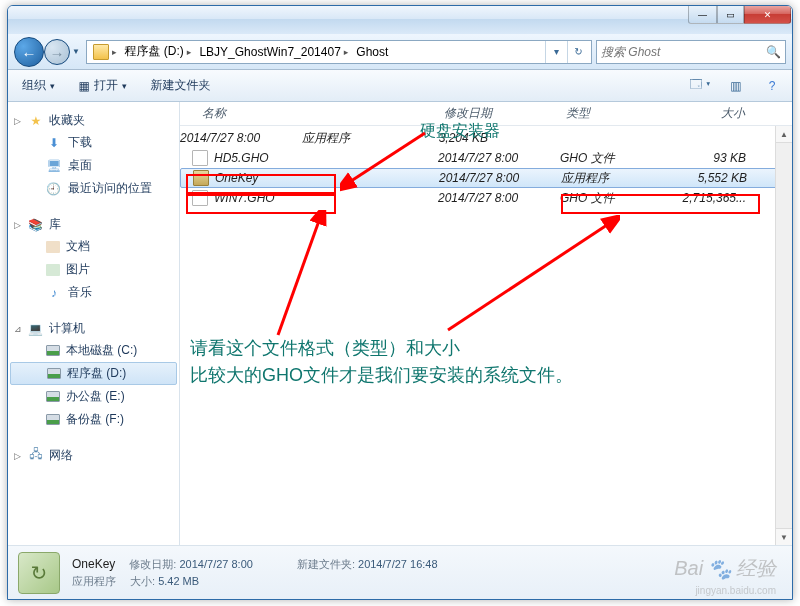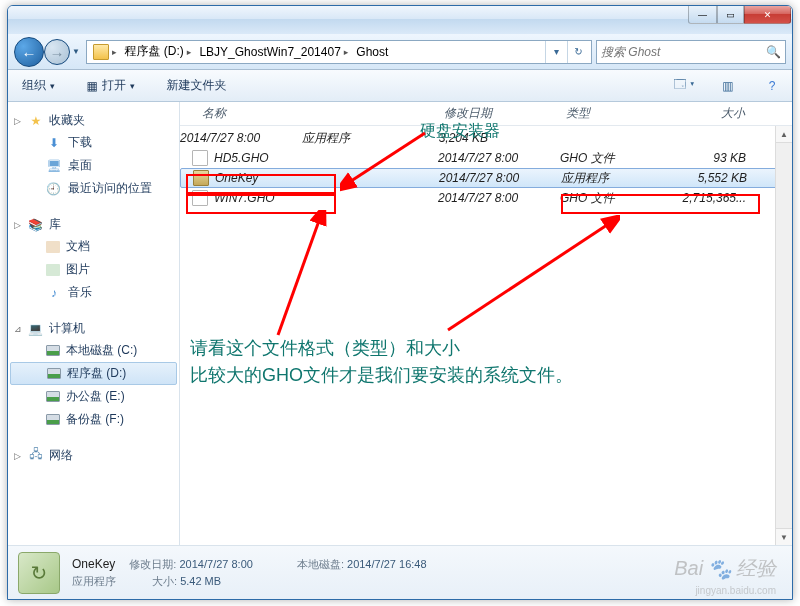--- a/index.html
+++ b/index.html
@@ -25,21 +25,21 @@
 .path-seg { padding: 2px 4px; display: flex; align-items: center; gap: 3px; }
 .path-seg .arrow { font-size: 9px; color: #555; }
 .path-icon { width: 16px; height: 16px; background: linear-gradient(to bottom, #ffe9a8, #f3c24b); border: 1px solid #c69a2e; border-radius: 1px; }
 .path-actions { display: flex; margin-left: auto; }
 .path-actions .pbtn { width: 22px; height: 22px; display: flex; align-items: center; justify-content: center; border-left: 1px solid #c5d6e5; font-size: 10px; color: #3a6a96; }
 .search-box { width: 190px; height: 24px; background: #fff; border: 1px solid #8ba8c2; display: flex; align-items: center; padding: 0 4px; font-size: 12px; }
 .search-box input { border: none; outline: none; flex: 1; font-size: 12px; color: #7a8fa0; font-style: italic; }
 .search-icon { color: #3a6a96; font-size: 12px; }
 
 
-.toolbar { height: 32px; background: linear-gradient(to bottom, #f8fbfe, #e3edf7); border-bottom: 1px solid #b5c9db; display: flex; align-items: center; padding: 0 8px; gap: 20px; font-size: 12px; color: #1e395b; }
+.toolbar { height: 32px; background: linear-gradient(to bottom, #f8fbfe, #e3edf7); border-bottom: 1px solid #b5c9db; display: flex; align-items: center; padding: 0 8px; gap: 12px; font-size: 12px; color: #1e395b; }
 .tool-item { display: flex; align-items: center; gap: 4px; padding: 3px 6px; }
 .tool-drop::after { content: " ▾"; font-size: 9px; }
 .tool-spacer { flex: 1; }
 .tool-icon-btn { width: 24px; height: 24px; display: flex; align-items: center; justify-content: center; color: #3a6a96; }
 
 
 .body-area { flex: 1; display: flex; background: #fff; overflow: hidden; }
 
 
 .sidebar { width: 172px; background: #fff; border-right: 1px solid #d9e3ec; padding: 8px 0; font-size: 12px; overflow-y: auto; position: relative; }
@@ -292,25 +292,25 @@
     </div>
 
   </div>
 
   <div class="details-pane">
     <div class="details-icon">↻</div>
     <div class="details-text">
       <div class="details-row1">
         <span class="details-name">OneKey</span>
         <span><span class="details-label">修改日期:</span> <span class="details-val">2014/7/27 8:00</span></span>
-        <span style="margin-left:30px;"><span class="details-label">本地磁盘:</span> <span class="details-val">2014/7/27 16:48</span></span>
+        <span style="margin-left:30px;"><span class="details-label">新建文件夹:</span> <span class="details-val">2014/7/27 16:48</span></span>
       </div>
       <div class="details-row1">
         <span class="details-label">应用程序</span>
-        <span style="margin-left:22px;"><span class="details-label">大小:</span> <span class="details-val">5.42 MB</span></span>
+        <span style=""><span class="details-label">大小:</span> <span class="details-val">5.42 MB</span></span>
       </div>
     </div>
   </div>
 
 </div>
 
 <div class="annotation-box ann1"></div>
 <div class="annotation-box ann2"></div>
 <div class="annotation-box ann3"></div>
 <div class="ann-text ann-label1">硬盘安装器</div>

